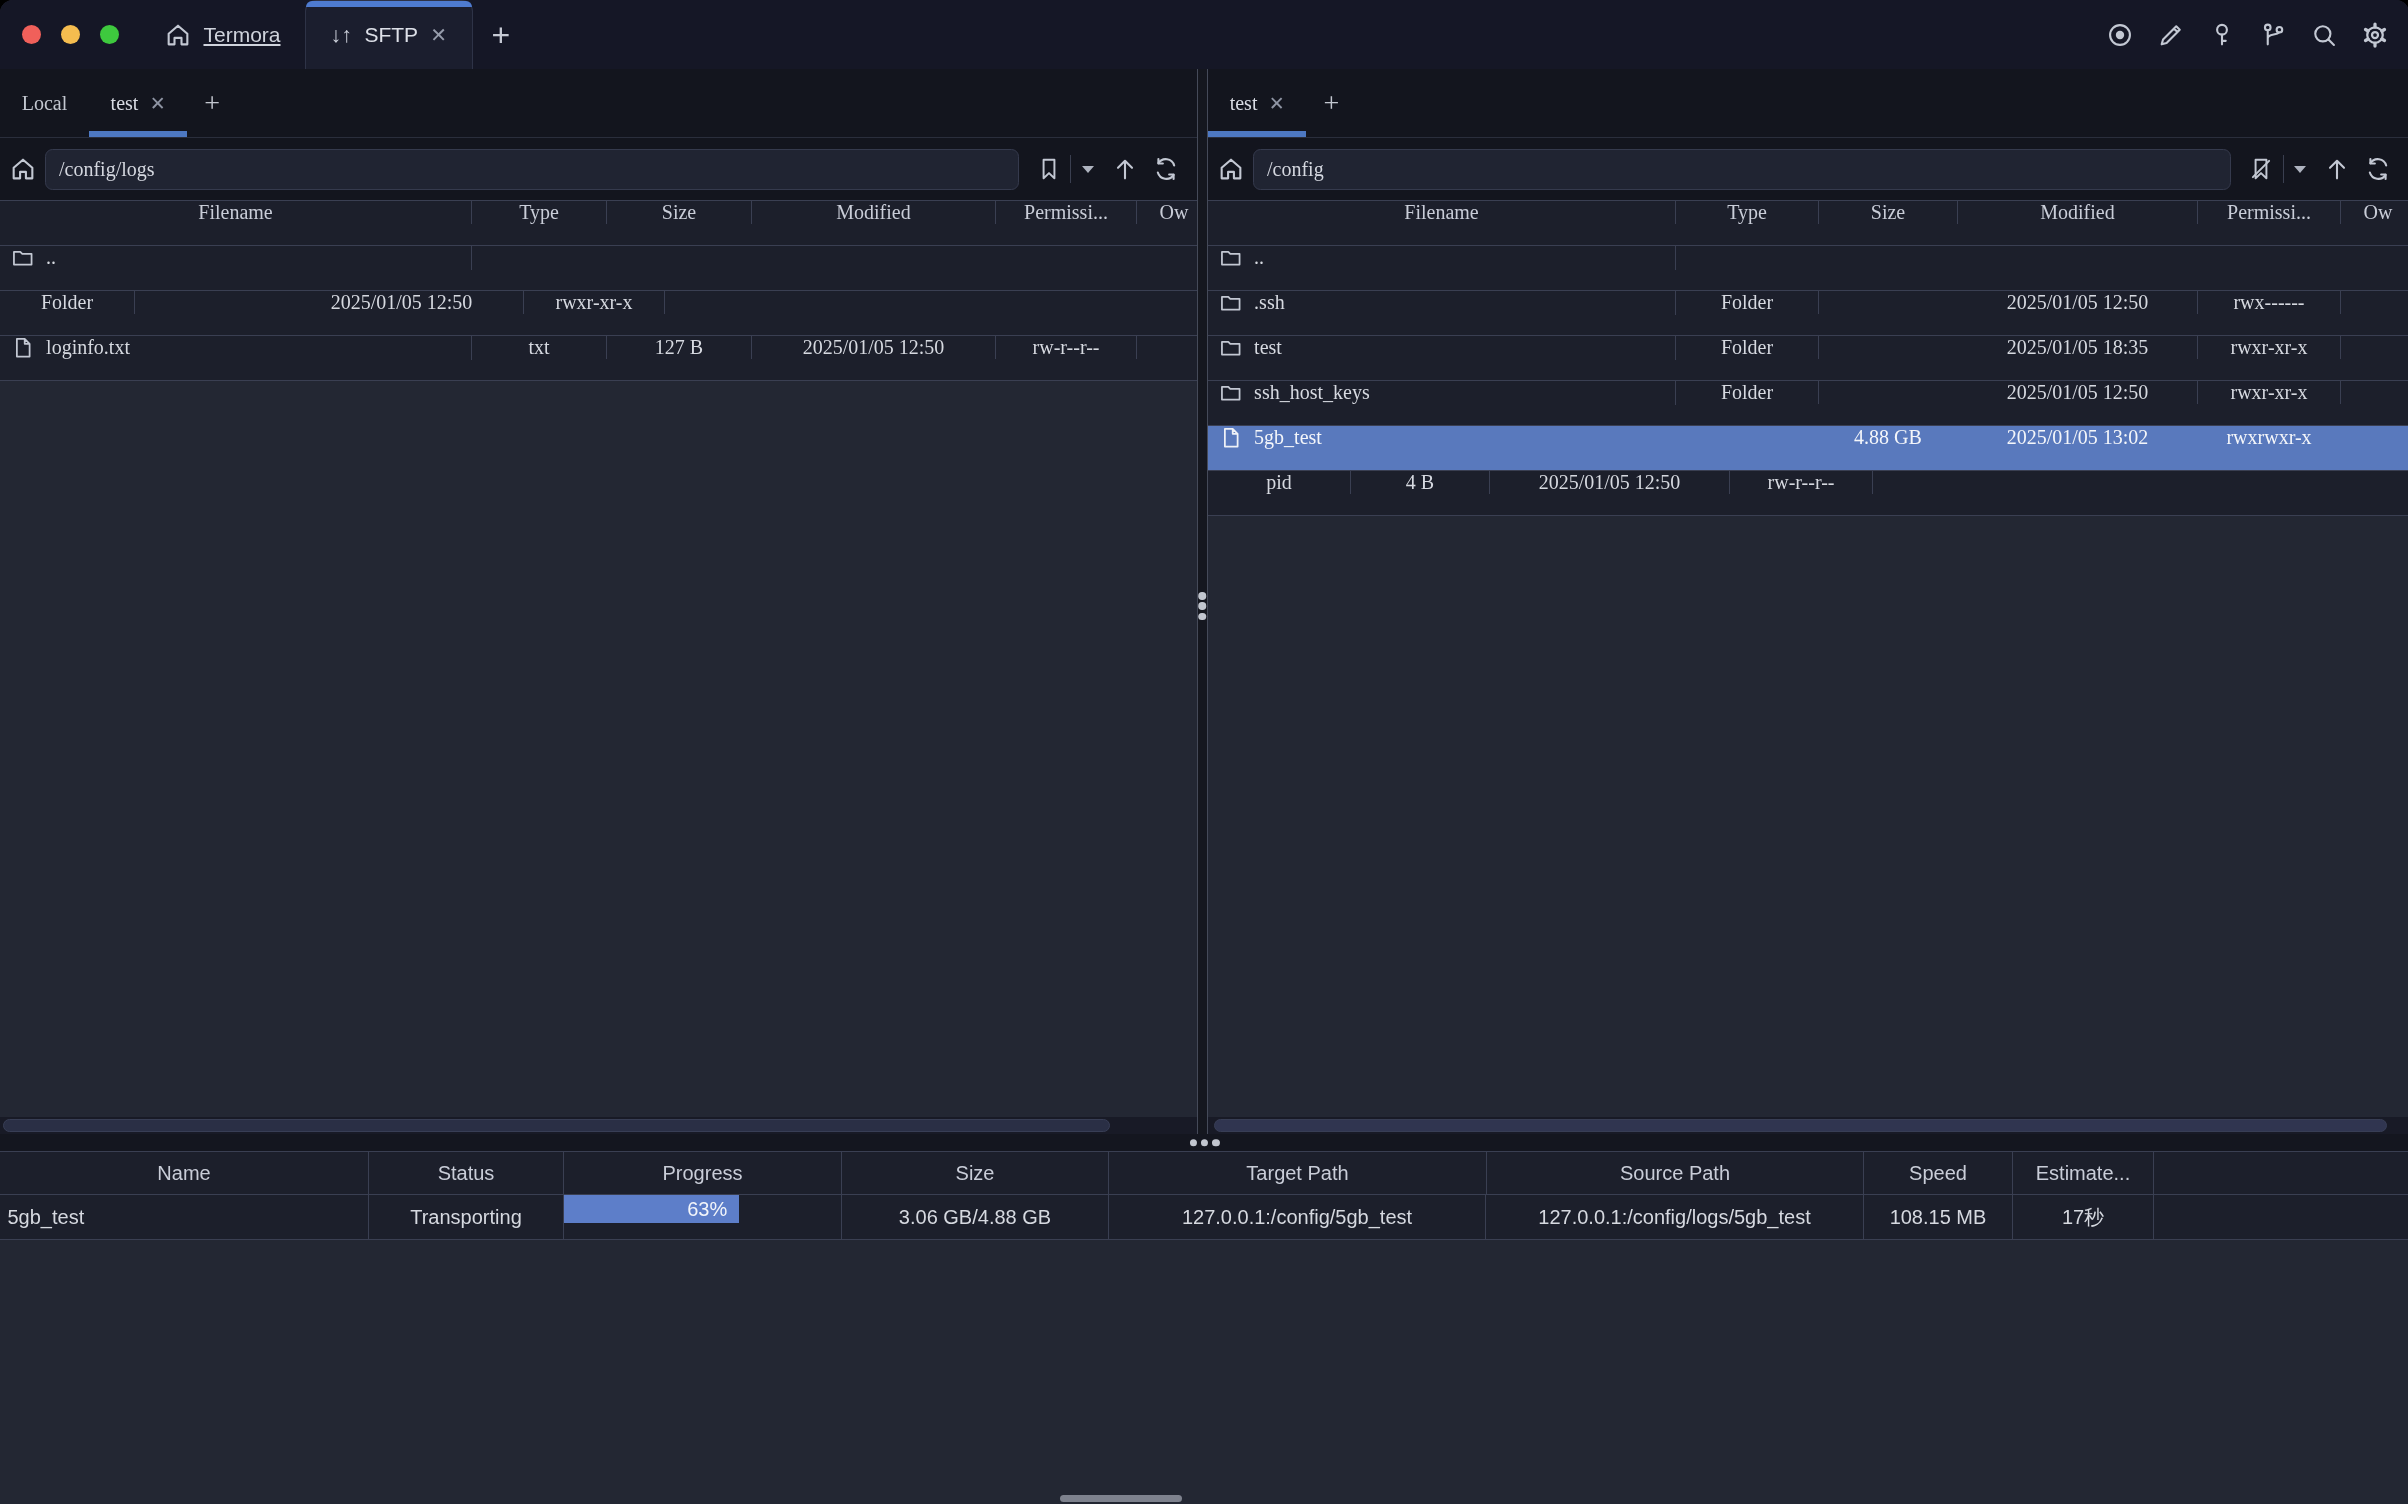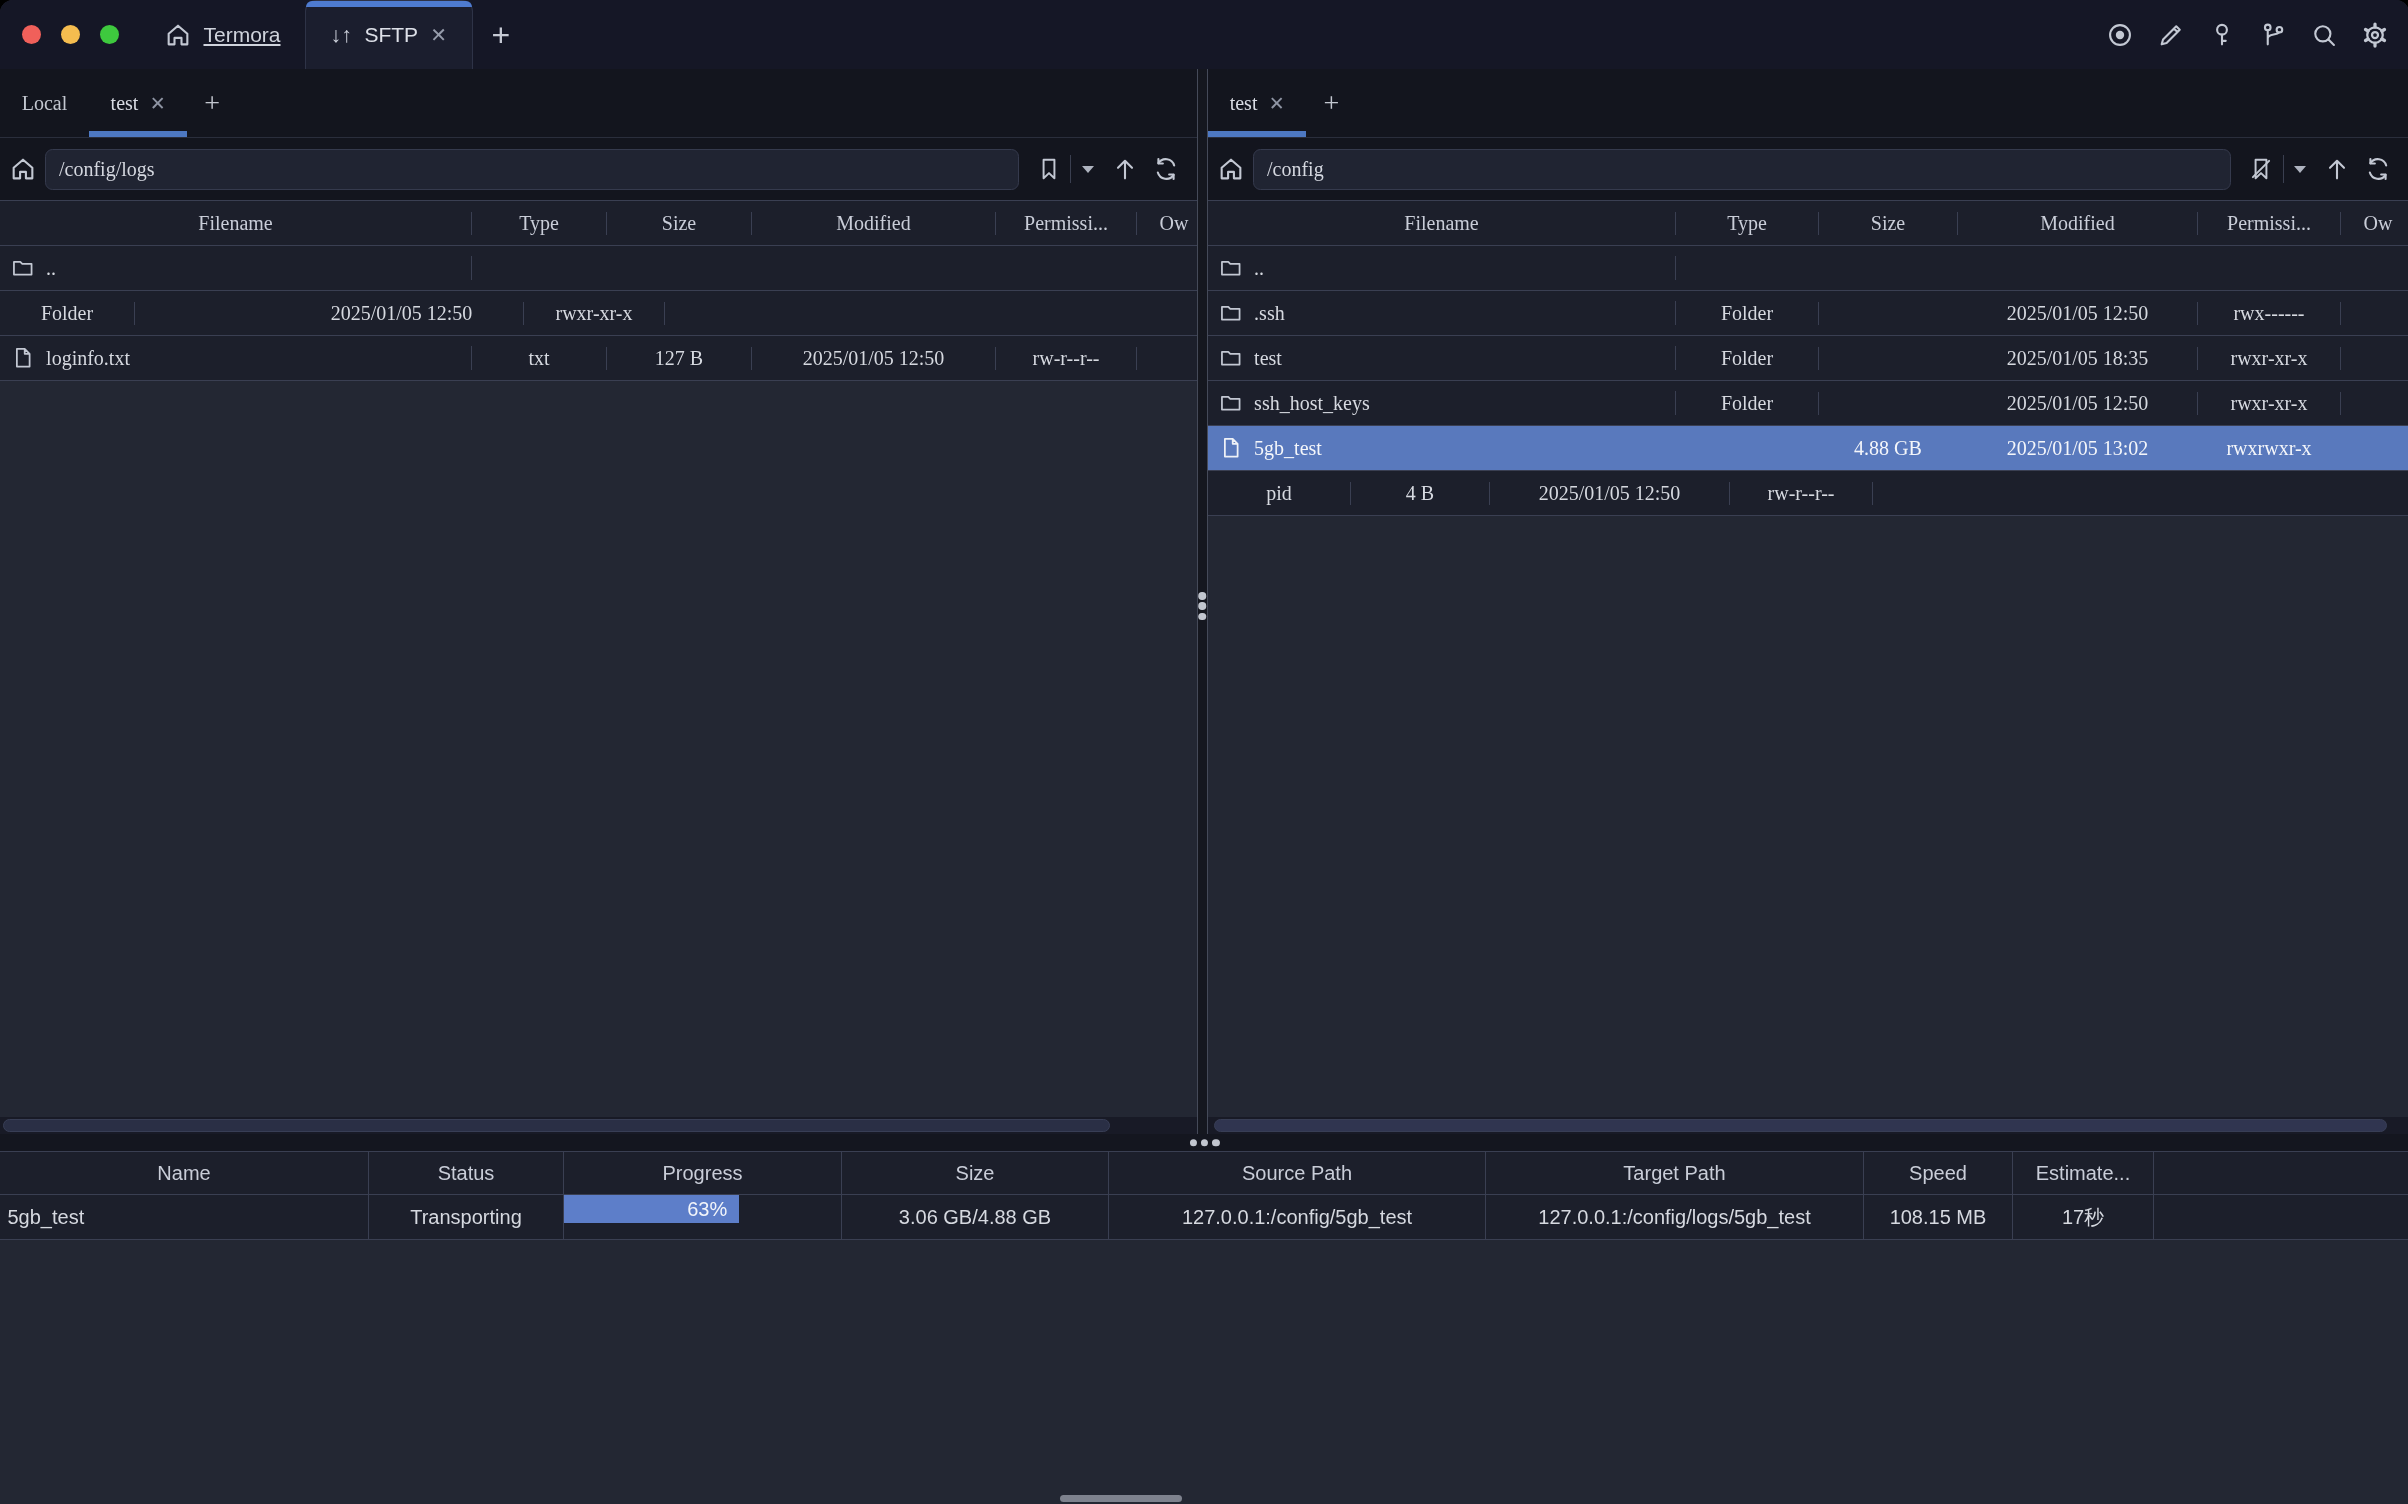--- a/index.html
+++ b/index.html
@@ -55,21 +55,21 @@
     flex:1;height:41px;box-sizing:border-box;background:#202432;border:0.9px solid #353a4d;border-radius:7.5px;
     display:flex;align-items:center;padding:0 13px;font-size:20px;color:#d4d7df;
   }
   .pactions{display:flex;align-items:center;flex:none;padding:0 17px;}
   .pactions .sep{width:0.9px;height:28px;background:#3a3f50;margin:0 8.5px;}
   .caret{width:0;height:0;border-left:6.6px solid transparent;border-right:6.6px solid transparent;border-top:7.5px solid #aeb3bf;margin:0 1.9px;}
   .sp16{width:15px;}.sp12{width:13px;}
 
   
   .ftable{background:#1c1f2b;border-top:0.9px solid #3a3f52;font-size:20px;}
-  .frow,.fhead{display:flex;height:45px;box-sizing:border-box;border-bottom:0.9px solid #3a3f52;align-items:center;}
+  .frow,.fhead{display:flex;height:45px;box-sizing:border-box;border-bottom:0.9px solid #3a3f52;align-items:flex-start;}
   .fhead{color:#c9cdd8;}
   .c{display:flex;align-items:center;justify-content:center;border-right:0.9px solid #3a3f52;box-sizing:border-box;overflow:hidden;white-space:nowrap;}
   .c.name{justify-content:flex-start;padding-left:11.3px;gap:11.3px;}
   .fhead .c.name{justify-content:center;padding-left:0;}
   .c.owner{flex:1;border-right:none;justify-content:flex-start;padding-left:22.6px;}
   .pane.left  .c.name{width:472px;} .pane.left  .c.type{width:135px;} .pane.left  .c.size{width:145px;} .pane.left  .c.mod{width:244px;} .pane.left  .c.perm{width:141px;}
   .pane.right .c.name{width:468px;} .pane.right .c.type{width:143px;} .pane.right .c.size{width:139px;} .pane.right .c.mod{width:240px;} .pane.right .c.perm{width:143px;}
   .frow.selected{background:#5979bd;color:#f4f6fa;}
   .frow.selected .c{border-right-color:transparent;}
   .frow.selected .ico{stroke:#eef1f7;}
@@ -406,22 +406,22 @@
         <i></i>
       </div>
   </div>
 
   <div class="transfer">
     <div class="thead">
       <div class="t c-name">Name</div>
       <div class="t c-status">Status</div>
       <div class="t c-prog">Progress</div>
       <div class="t c-size">Size</div>
+      <div class="t c-tgt">Target Path</div>
       <div class="t c-src">Source Path</div>
-      <div class="t c-tgt">Target Path</div>
       <div class="t c-speed">Speed</div>
       <div class="t c-est">Estimate...</div>
       <div class="t c-fill"></div>
     </div>
     <div class="trow">
       <div class="t c-name">5gb_test</div>
       <div class="t c-status">Transporting</div>
       <div class="t c-prog">
         <div class="pfill" id="progress-fill" style="width: 63%;">
           <span>63%</span>

